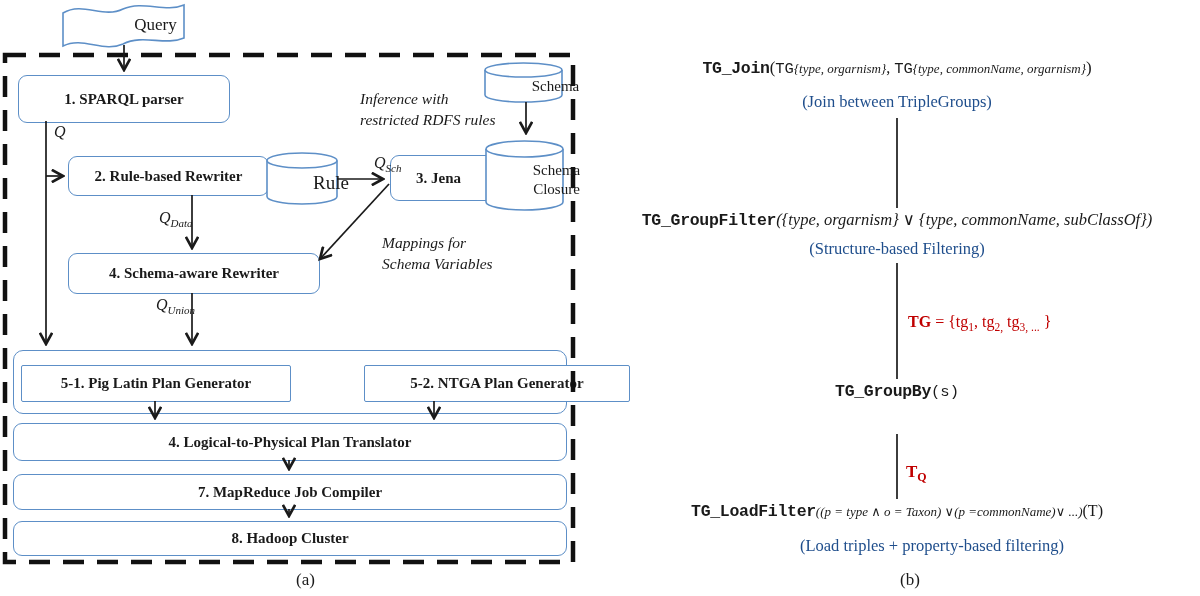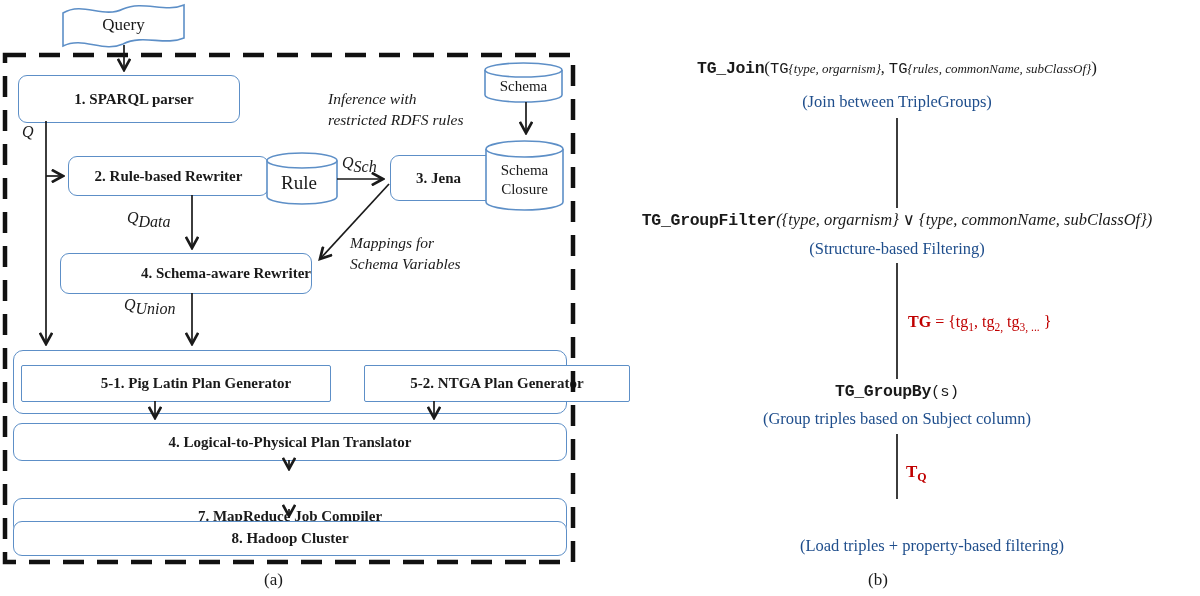--- a/index.html
+++ b/index.html
@@ -12,42 +12,42 @@
   }
   html,body{margin:0;padding:0;background:#fff;}
   #stage{position:relative;width:1200px;height:596px;background:#fff;overflow:hidden;
          font-family:var(--serif);color:var(--c-ink);}
   
   .box{position:absolute;z-index:1;background:#fff;border:1.6px solid var(--c-border);
        display:flex;align-items:center;justify-content:center;
        font:bold 15px var(--serif);color:var(--c-ink);text-align:center;}
   .round{border-radius:9px;}
   svg#wires{position:absolute;left:0;top:0;z-index:2;pointer-events:none;}
-  .lbl{position:absolute;z-index:3;white-space:nowrap;}
-  
-  #pa-b1{left:18px;top:75px;width:210px;height:46px;padding-left:10px;}
+  .lbl{position:absolute;z-index:3;white-space:nowrap;padding-left:32px;}
+  
+  #pa-b1{left:18px;top:75px;width:210px;height:46px;}
   #pa-b2{left:68px;top:156px;width:199px;height:38px;}
   #pa-b3{left:390px;top:155px;width:115px;height:46px;padding-right:18px;box-sizing:border-box;}
-  #pa-b4{left:60px;top:253px;width:250px;height:39px;justify-content:flex-end;}
+  #pa-b4{left:68px;top:253px;width:250px;height:39px;}
   #pa-group{left:13px;top:350px;width:552px;height:62px;border-radius:10px;}
-  #pa-b51{left:21px;top:365px;width:268px;height:35px;border-radius:2px;padding-left:40px;}
+  #pa-b51{left:21px;top:365px;width:268px;height:35px;border-radius:2px;}
   #pa-b52{left:318px;top:365px;width:264px;height:35px;border-radius:2px;margin-left:46px;}
   #pa-b6{left:13px;top:423px;width:552px;height:36px;}
-  #pa-b7{left:13px;top:498px;width:552px;height:34px;align-items:center;}
+  #pa-b7{left:13px;top:474px;width:552px;height:34px;align-items:center;}
   #pa-b8{left:13px;top:521px;width:552px;height:33px;}
   
   #pa-query-label{left:63px;top:15px;width:121px;text-align:center;font:17px var(--serif);}
   #pa-rule-label{left:267px;top:172px;width:64px;text-align:center;font:19px var(--serif);}
   #pa-schema-label{left:485px;top:78px;width:77px;text-align:center;font:15px var(--serif);}
   #pa-closure-label{left:486px;top:161px;width:77px;text-align:center;font:15px var(--serif);line-height:19px;white-space:normal;}
   .note{font:italic 15.5px var(--serif);text-align:left;line-height:21px;white-space:normal;}
   #pa-inference{left:328px;top:88px;width:192px;}
   #pa-mappings{left:350px;top:232px;width:170px;}
   .elbl{font:italic 16px var(--serif);}
-  .elbl sub{font-size:16px;font-style:italic;}
+  .elbl sub{font-size:11px;font-style:italic;}
   #pa-q{left:22px;top:123px;}
   #pa-qdata{left:127px;top:209px;}
   #pa-qunion{left:124px;top:296px;}
   #pa-qsch{left:342px;top:154px;}
   .figcap{font:17px var(--serif);}
   #pa-cap{left:264px;top:570px;}
   #pb-cap{left:868px;top:570px;}
   
   .brow{position:absolute;z-index:3;left:594px;width:606px;text-align:center;white-space:nowrap;}
   .op{font:bold 16.5px var(--mono);letter-spacing:-0.3px;}
@@ -168,39 +168,41 @@
   </div>
 
   <div class="lbl elbl" id="pa-q">Q</div>
   <div class="lbl elbl" id="pa-qdata"><i>Q</i><sub>Data</sub></div>
   <div class="lbl elbl" id="pa-qunion"><i>Q</i><sub>Union</sub></div>
   <div class="lbl elbl" id="pa-qsch"><i>Q</i><sub>Sch</sub></div>
 
   <div class="lbl figcap" id="pa-cap">(a)</div>
 
   <div class="brow" id="pb-r1">
-    <span class="op">TG_Join</span><span class="paren">(</span><span class="tgm">TG</span><span class="fsub">{type, orgarnism}</span><span class="plain">, </span><span class="tgm">TG</span><span class="fsub">{rules, commonName, subClassOf}</span><span class="paren">)</span>
+    <span class="op">TG_Join</span><span class="paren">(</span><span class="tgm">TG</span><span class="fsub">{type, orgarnism}</span><span class="plain">, </span><span class="tgm">TG</span><span class="fsub">{type, commonName, orgarnism}</span><span class="paren">)</span>
   </div>
   <div class="brow bcap" id="pb-r1cap">(Join between TripleGroups)</div>
 
   <div class="brow bcap" id="pb-r2cap">(Structure-based Filtering)</div>
   <div class="brow" id="pb-r2">
     <span class="op">TG_GroupFilter</span><span class="args">({type, orgarnism} ∨ {type, commonName, subClassOf})</span>
   </div>
 
   <div class="redlbl" id="pb-tgset">
     <span class="rb">TG</span><span> = {tg</span><sub>1</sub><span>, tg</span><sub>2,</sub><span> tg</span><sub>3, ...</sub><span> }</span>
   </div>
 
   <div class="brow" id="pb-r3">
     <span class="op">TG_GroupBy</span><span class="tgm">(s)</span>
   </div>
-  <div class="brow bcap" id="pb-r3cap">(Group triples based on Subject column)</div>
 
   <div class="redlbl" id="pb-tq">
     <span>T</span><sub>Q</sub>
   </div>
 
+  <div class="brow" id="pb-r4">
+    <span class="op">TG_LoadFilter</span><span class="fsub">((p = type ∧ o = Taxon) ∨(p =commonName)∨ ...)</span><span class="plain">(T)</span>
+  </div>
   <div class="brow bcap" id="pb-r4cap">(Load triples + property-based filtering)</div>
 
   <div class="lbl figcap" id="pb-cap">(b)</div>
 
 </div>
 
 </body></html>

